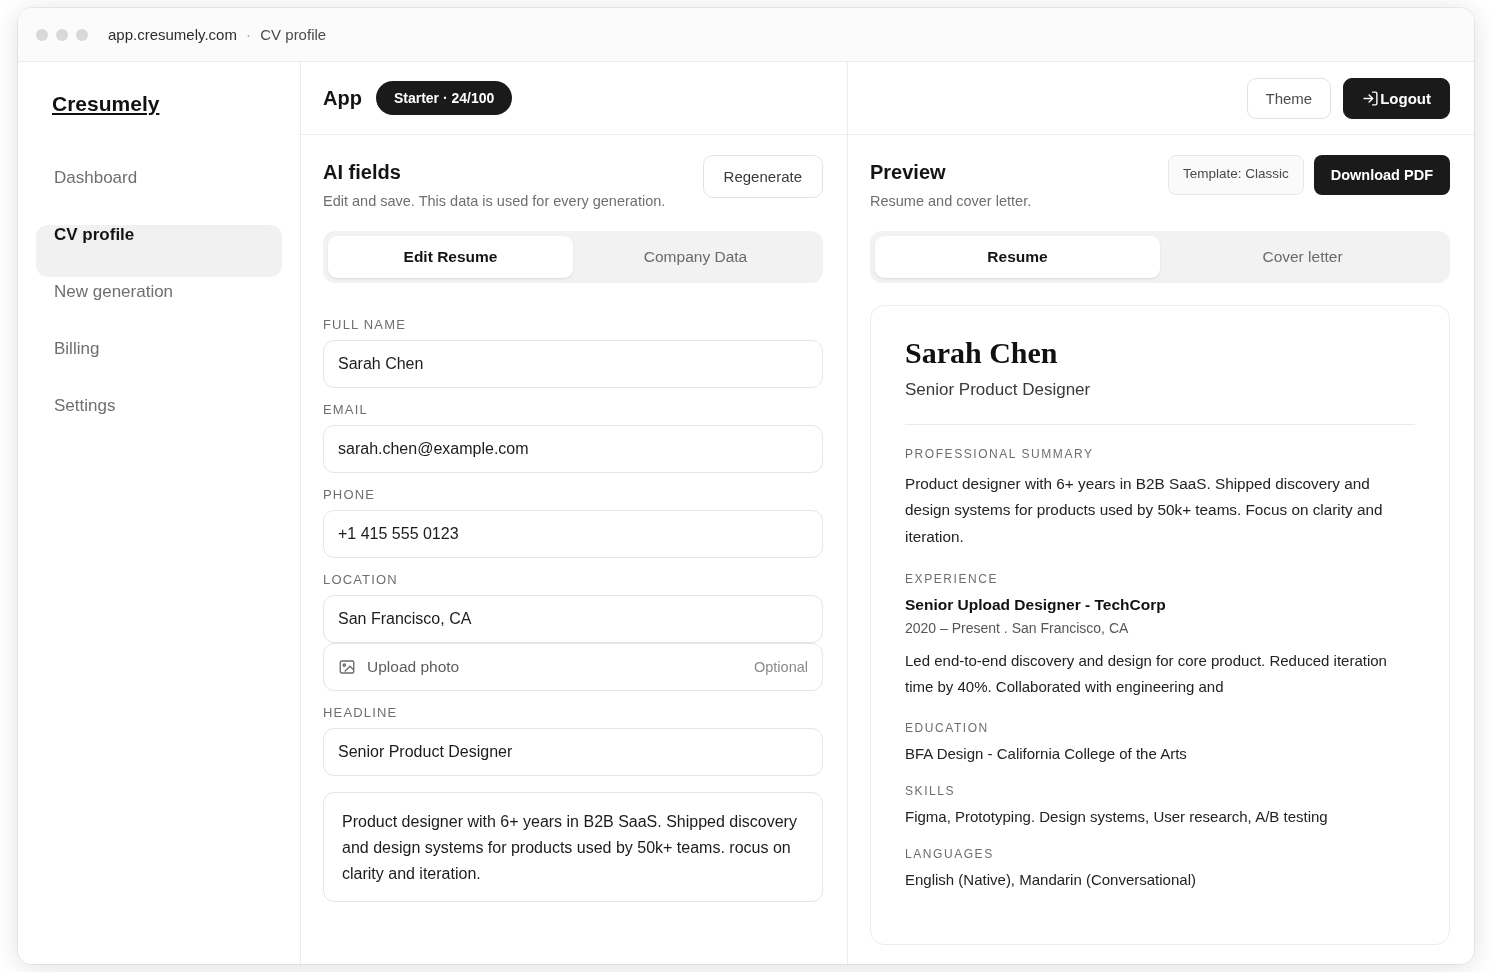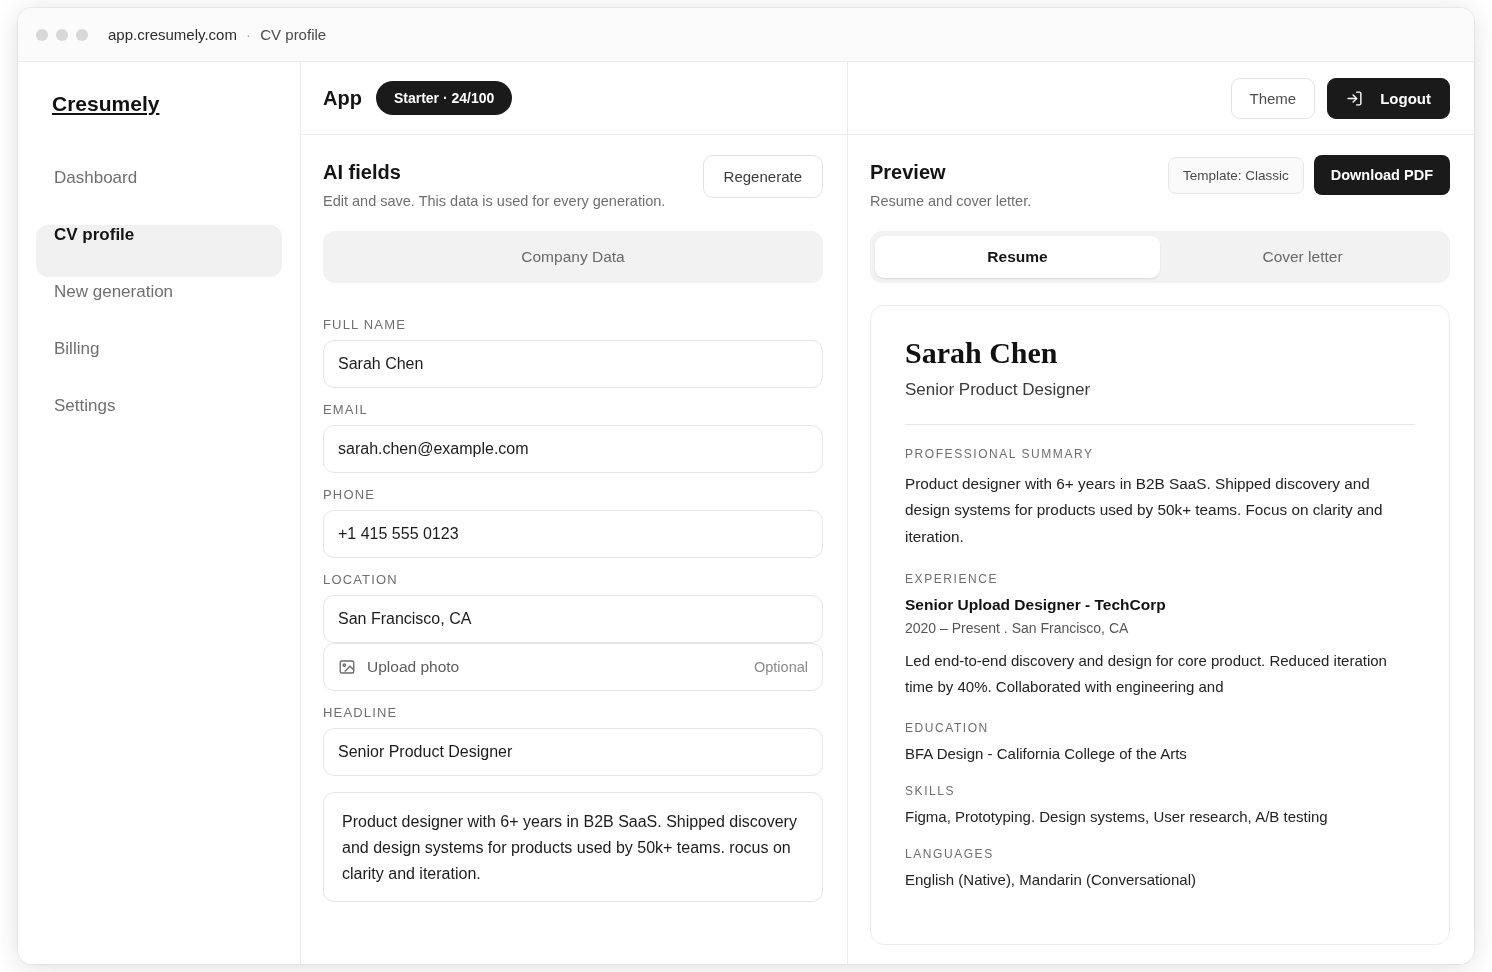--- a/index.html
+++ b/index.html
@@ -108,29 +108,29 @@
     color: #4e4e4e;
     padding: 11px 18px;
     cursor: pointer;
   }
   .btn-dark {
     background: #1a1a1a; color: #fff;
     border: 1px solid #1a1a1a;
     border-radius: 9px;
     font-size: 15px; font-weight: bold;
     padding: 11px 18px;
-    display: flex; align-items: center; gap: 17px;
+    display: flex; align-items: center; gap: 1px;
     cursor: pointer;
   }
 
   
   .panel-head { padding: 26px 24px 0 22px; position: relative; }
   .panel-title { font-size: 20px; font-weight: bold; color: #141414; }
   .panel-sub { font-size: 14.5px; color: #6f6f6f; margin-top: 9px; }
-  .panel-head .head-action { position: absolute; right: 24px; top: 20px; display: flex; gap: 10px; align-items: center; }
+  .panel-head .head-action { position: absolute; right: 24px; top: 20px; display: flex; gap: 10px; }
   .btn-reg {
     border: 1px solid #e2e2e2; background: #fff; border-radius: 10px;
     font-size: 15px; color: #3a3a3a; padding: 12px 20px; cursor: pointer;
   }
   .chip-template {
     border: 1px solid #e7e7e7; background: #fafafa; border-radius: 8px;
     font-size: 13.5px; color: #4a4a4a; padding: 10px 14px;
   }
   .btn-pdf {
     background: #1a1a1a; color: #fff; border-radius: 8px;
@@ -270,20 +270,21 @@
 
         <div class="panel-head">
           <div class="panel-title">AI fields</div>
           <div class="panel-sub">Edit and save. This data is used for every generation.</div>
           <div class="head-action">
             <div class="btn-reg">Regenerate</div>
           </div>
         </div>
 
         <div class="tabs">
+          <div class="tab active">Edit Resume</div>
           <div class="tab">Company Data</div>
         </div>
 
         <div class="form">
           <div class="field-label">FULL NAME</div>
           <div class="input">Sarah Chen</div>
 
           <div class="field-label">EMAIL</div>
           <div class="input">sarah.chen@example.com</div>
 

